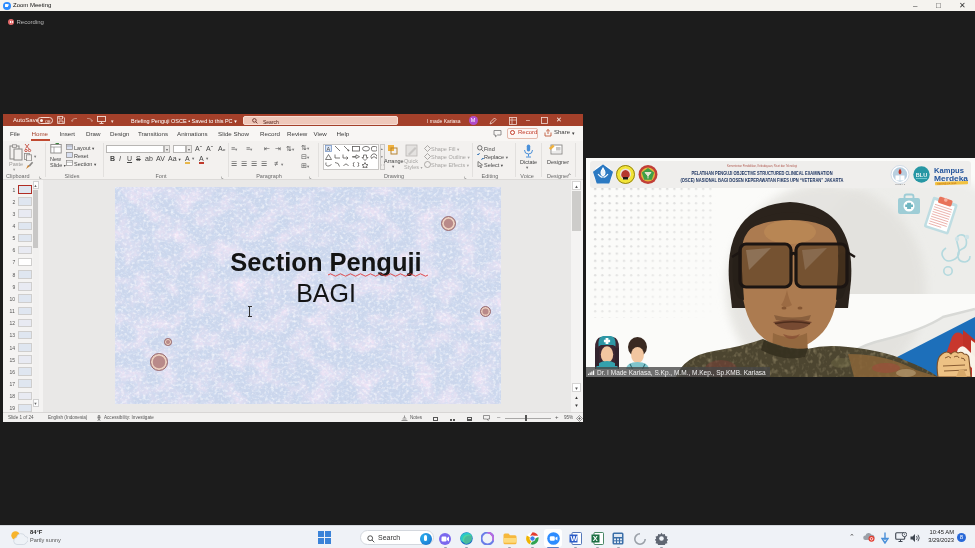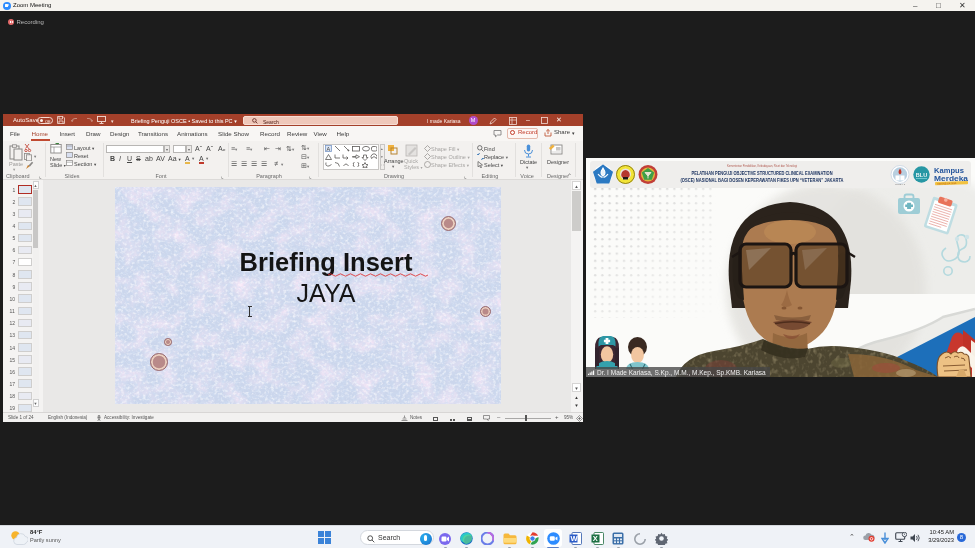--- a/index.html
+++ b/index.html
@@ -359,25 +359,25 @@
               <feTurbulence type="fractalNoise" baseFrequency="0.30 0.34" numOctaves="2" seed="39"></feTurbulence>
               <feColorMatrix type="matrix" values="0 0 0 0 0.63  0 0 0 0 0.73  0 0 0 0 0.90  0 1.7 0 0 -0.72"></feColorMatrix>
             </filter>
             <rect width="386" height="217" filter="url(#tb)"></rect>
 <filter id="tw">
               <feTurbulence type="fractalNoise" baseFrequency="0.32 0.36" numOctaves="2" seed="59"></feTurbulence>
               <feColorMatrix type="matrix" values="0 0 0 0 0.99  0 0 0 0 0.99  0 0 0 0 1.0  1.7 0 0 0 -0.8"></feColorMatrix>
             </filter>
             <rect width="386" height="217" filter="url(#tw)"></rect>
 </svg>
-        <div class="a" style="left:0;top:59px;width:422px;height:32px;font-family:'Liberation Sans',sans-serif;font-weight:bold;font-size:25.5px;color:#141414;text-align:center;line-height:32px">Briefing Insert</div>
+        <div class="a" style="left:0;top:59px;width:422px;height:32px;font-family:'Liberation Sans',sans-serif;font-weight:bold;font-size:25.5px;color:#141414;text-align:center;line-height:32px">Section Penguji</div>
         <svg class="a" style="left:213px;top:86px" width="100" height="4" viewBox="0 0 100 4">
             <path d="M0 2 q2.5 -2.4 5 0 t5 0 t5 0 t5 0 t5 0 t5 0 t5 0 t5 0 t5 0 t5 0 t5 0 t5 0 t5 0 t5 0 t5 0 t5 0 t5 0 t5 0 t5 0 t5 0" stroke="#e03a3a" fill="none" stroke-width="0.9"></path>
           </svg>
-        <div class="a" style="left:0;top:91px;width:422px;height:30px;font-size:25px;color:#141414;text-align:center;line-height:30px">JAYA</div>
+        <div class="a" style="left:0;top:91px;width:422px;height:30px;font-size:25px;color:#141414;text-align:center;line-height:30px">BAGI</div>
         <div class="a scirc" style="left:325.5px;top:28.5px;width:15.5px;height:15.5px"></div>
         <div class="a scirc" style="left:365px;top:119px;width:11px;height:11px;border-width:1.3px;box-shadow:inset 0 0 0 1.4px #ecd0c0"></div>
         <div class="a scirc" style="left:49.4px;top:151.3px;width:7.5px;height:7.5px;border-width:1px;box-shadow:inset 0 0 0 1px #ecd0c0"></div>
         <div class="a scirc" style="left:35.3px;top:166.3px;width:17.5px;height:17.5px"></div>
         <div class="a" style="left:134px;top:119px;width:1px;height:10px;background:#333"></div>
         <div class="a" style="left:132.5px;top:118.5px;width:4px;height:1px;background:#333"></div>
         <div class="a" style="left:132.5px;top:129px;width:4px;height:1px;background:#333"></div>
       </div>
     </div>
 

